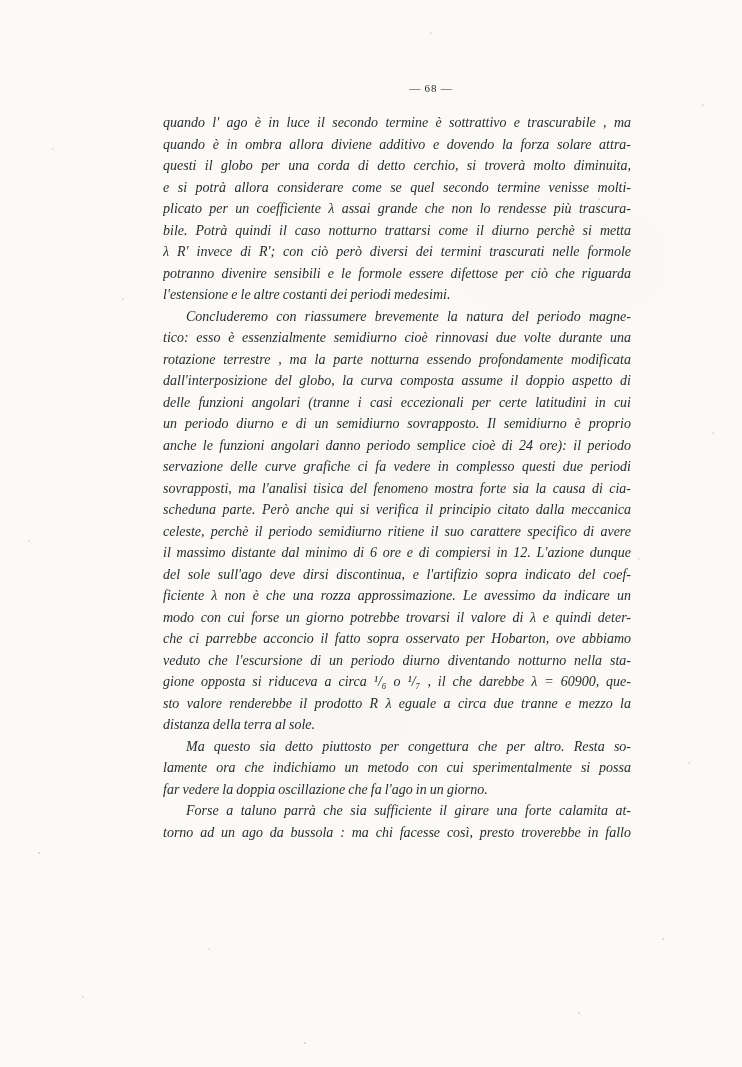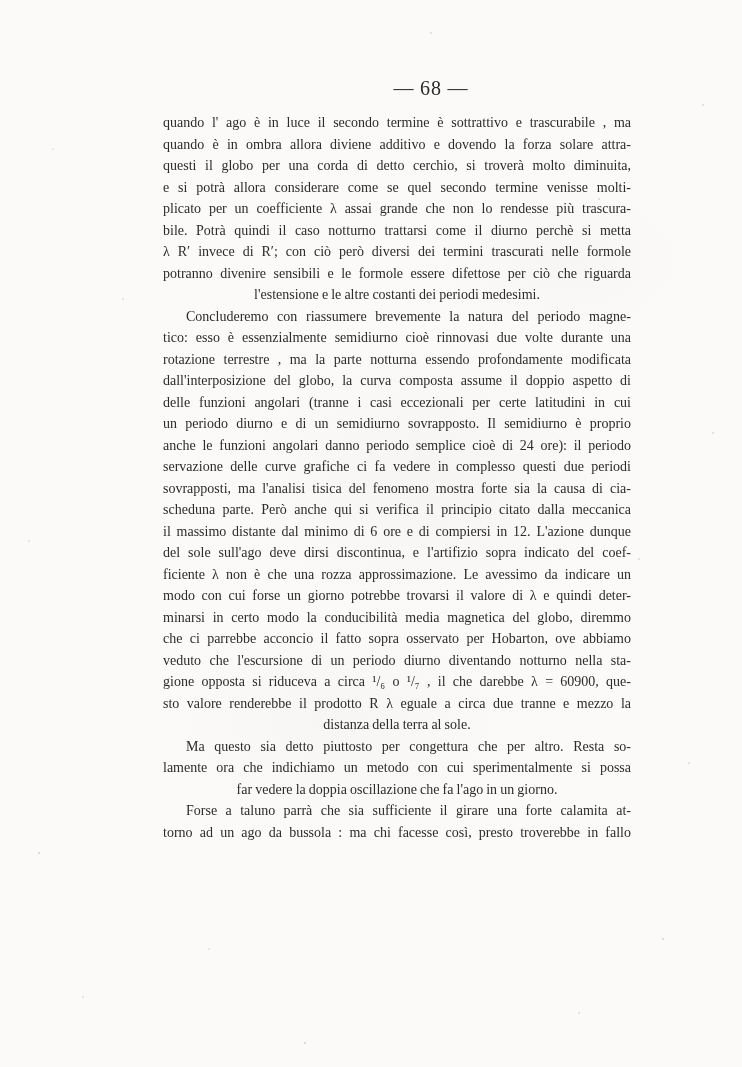--- a/index.html
+++ b/index.html
@@ -36,34 +36,35 @@
       712px 432px 0 0 rgba(110,110,110,.20);
   }
   .text-block{
     position:absolute;left:163px;top:78px;width:468px;
     font-size:14px;
     word-spacing:-0.4px;
   }
   .page-header{
     text-align:center;
     transform:translateX(34px);
-    font-size:20px;
+    font-size:11px;
     letter-spacing:1px;
     line-height:21px;
     margin-bottom:13px;
   }
   .para{margin:0;padding:0;}
   .line{
     text-align:justify;
     height:21.5px;
     line-height:21.5px;
     overflow:hidden;
+    font-style:italic;
   }
   .line::after{content:"";display:inline-block;width:100%;height:0;}
-  .line.last{text-align:center;}
+  .line.last{text-align:left;}
   .line.last::after{content:none;}
   .line.indent{text-indent:23px;}
 </style>
 </head>
 <body>
 
 <div class="scan">
   <div class="speckles"></div>
   <div class="text-block">
     <div class="page-header">— 68 —</div>
@@ -83,25 +84,25 @@
           <div class="line indent">Concluderemo con riassumere brevemente la natura del periodo magne-</div>
           <div class="line">tico: esso è essenzialmente semidiurno cioè rinnovasi due volte durante una</div>
           <div class="line">rotazione terrestre , ma la parte notturna essendo profondamente modificata</div>
           <div class="line">dall'interposizione del globo, la curva composta assume il doppio aspetto di</div>
           <div class="line">delle funzioni angolari (tranne i casi eccezionali per certe latitudini in cui</div>
           <div class="line">un periodo diurno e di un semidiurno sovrapposto. Il semidiurno è proprio</div>
           <div class="line">anche le funzioni angolari danno periodo semplice cioè di 24 ore): il periodo</div>
           <div class="line">servazione delle curve grafiche ci fa vedere in complesso questi due periodi</div>
           <div class="line">sovrapposti, ma l'analisi tisica del fenomeno mostra forte sia la causa di cia-</div>
           <div class="line">scheduna parte. Però anche qui si verifica il principio citato dalla meccanica</div>
+          <div class="line">celeste, perchè il periodo semidiurno ritiene il suo carattere specifico di avere</div>
           <div class="line">il massimo distante dal minimo di 6 ore e di compiersi in 12. L'azione dunque</div>
           <div class="line">del sole sull'ago deve dirsi discontinua, e l'artifizio sopra indicato del coef-</div>
           <div class="line">ficiente λ non è che una rozza approssimazione. Le avessimo da indicare un</div>
           <div class="line">modo con cui forse un giorno potrebbe trovarsi il valore di λ e quindi deter-</div>
-          <div class="line">minarsi in certo modo la conducibilità media magnetica del globo, diremmo</div>
           <div class="line">che ci parrebbe acconcio il fatto sopra osservato per Hobarton, ove abbiamo</div>
           <div class="line">veduto che l'escursione di un periodo diurno diventando notturno nella sta-</div>
           <div class="line">gione opposta si riduceva a circa ¹/₆ o ¹/₇ , il che darebbe λ = 60900, que-</div>
           <div class="line">sto valore renderebbe il prodotto R λ eguale a circa due tranne e mezzo la</div>
           <div class="line last">distanza della terra al sole.</div>
         </div>
         <div class="para">
           <div class="line indent">Ma questo sia detto piuttosto per congettura che per altro. Resta so-</div>
           <div class="line">lamente ora che indichiamo un metodo con cui sperimentalmente si possa</div>
           <div class="line last">far vedere la doppia oscillazione che fa l'ago in un giorno.</div>

